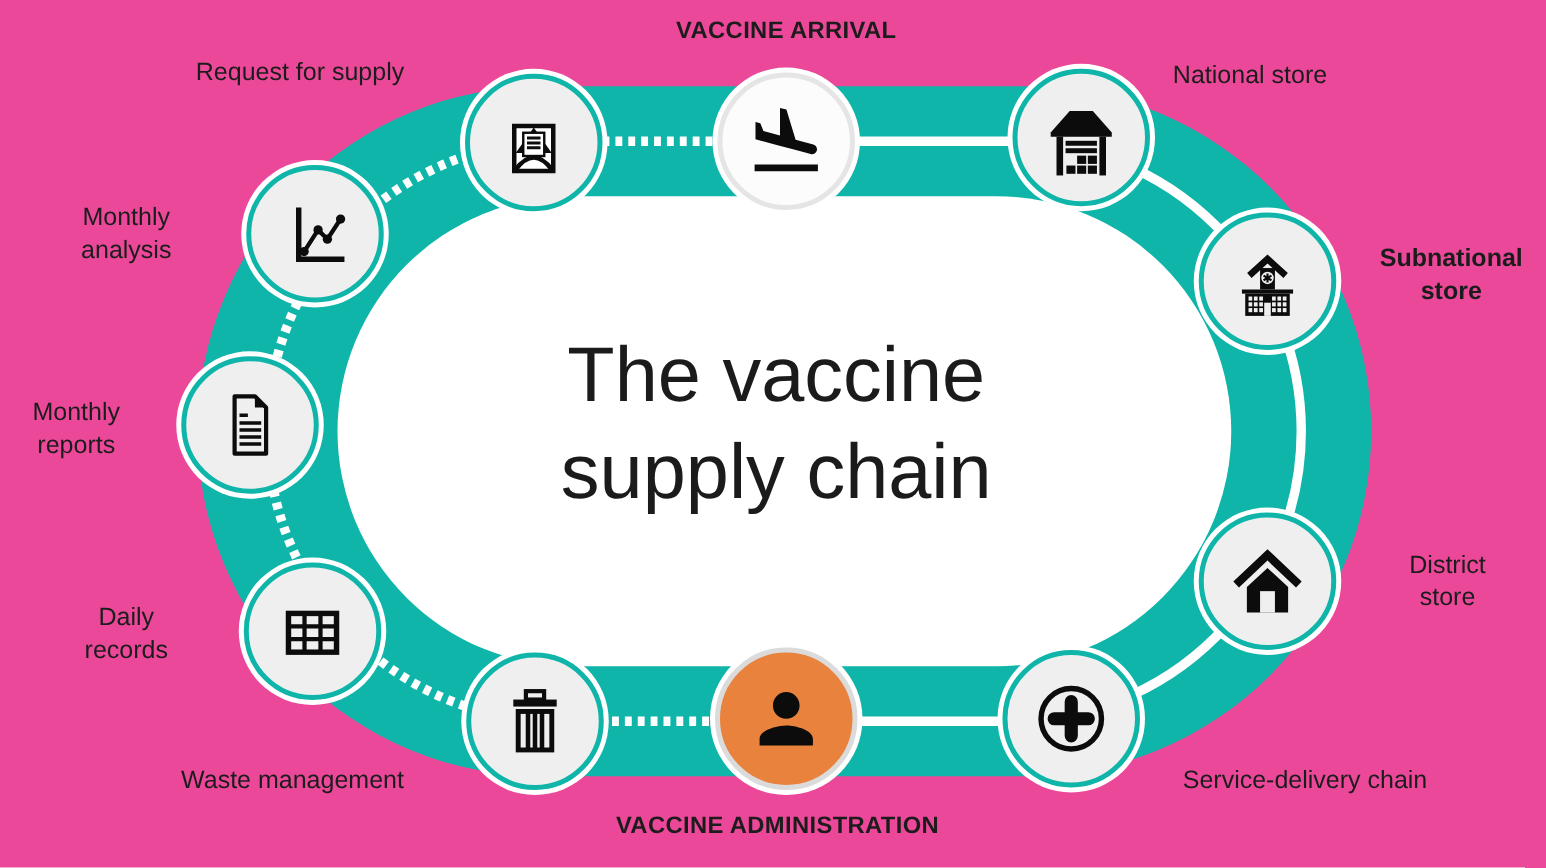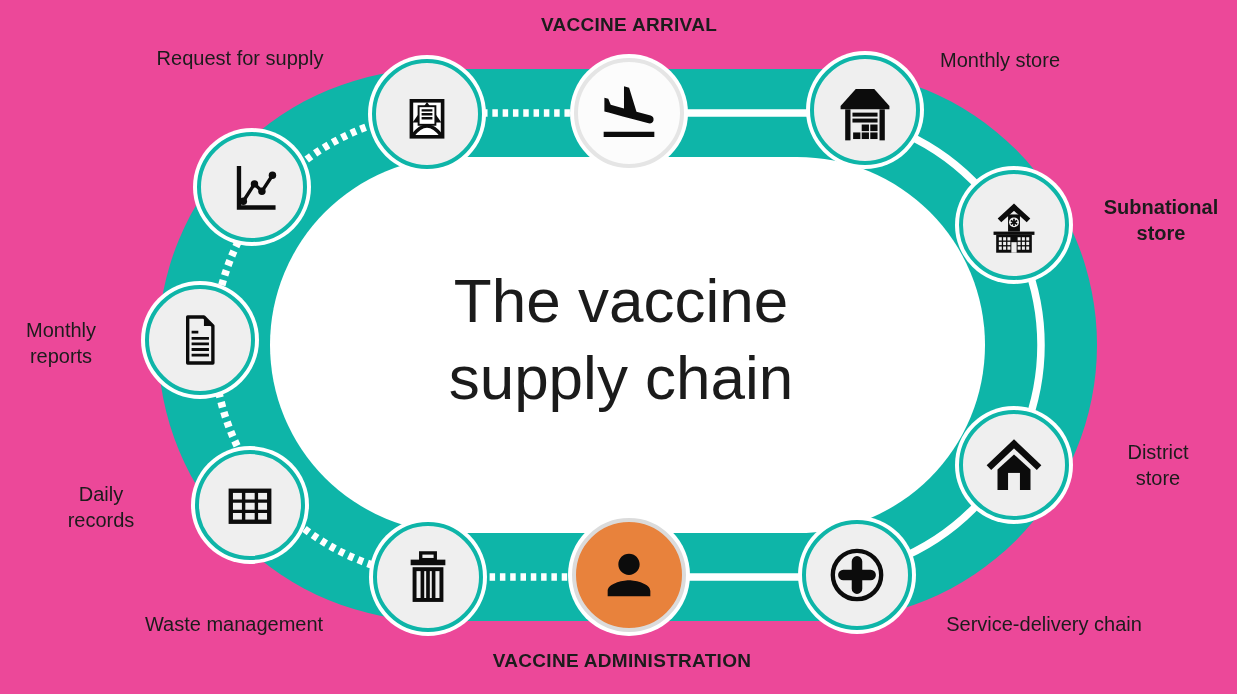--- a/index.html
+++ b/index.html
@@ -169,25 +169,26 @@
       <rect x="24" y="28" width="52" height="60" fill="#fff" class=""></rect>
       <path class="ink-f" d="M26,64 L50,30 L74,64 Z"></path>
       <rect x="36" y="37" width="28" height="31" fill="#fff" stroke="#0C0C0C" stroke-width="3.2"></rect>
       <path class="ink-s" d="M41,44 H59 M41,50.5 H59 M41,57 H59" stroke-width="4"></path>
       <path class="ink-s" d="M26,86 Q50,54 74,86" stroke-width="6"></path>
       <rect class="ink-s" x="24" y="28" width="52" height="60" stroke-width="6"></rect>
     </svg>
   </div>
 
   <div class="lbl caps" style="left:629px;top:13px;">VACCINE ARRIVAL</div>
-  <div class="lbl" style="left:1000px;top:47px;">Monthly store</div>
+  <div class="lbl" style="left:1000px;top:47px;">National store</div>
   <div class="lbl wrap" style="left:1161px;top:194px;width:120px;font-weight:bold;">Subnational store</div>
   <div class="lbl wrap" style="left:1158px;top:439px;width:90px;">District store</div>
   <div class="lbl" style="left:1044px;top:611px;">Service-delivery chain</div>
   <div class="lbl caps" style="left:622px;top:649px;">VACCINE ADMINISTRATION</div>
   <div class="lbl" style="left:234px;top:611px;">Waste management</div>
   <div class="lbl wrap" style="left:101px;top:481px;width:90px;">Daily records</div>
   <div class="lbl wrap" style="left:61px;top:317px;width:92px;">Monthly reports</div>
+  <div class="lbl wrap" style="left:101px;top:161px;width:92px;">Monthly analysis</div>
   <div class="lbl" style="left:240px;top:45px;">Request for supply</div>
 
   <div class="title" style="left:621px;top:262px;width:360px;">The vaccine supply chain</div>
 
 </div>
 
 </body></html>

